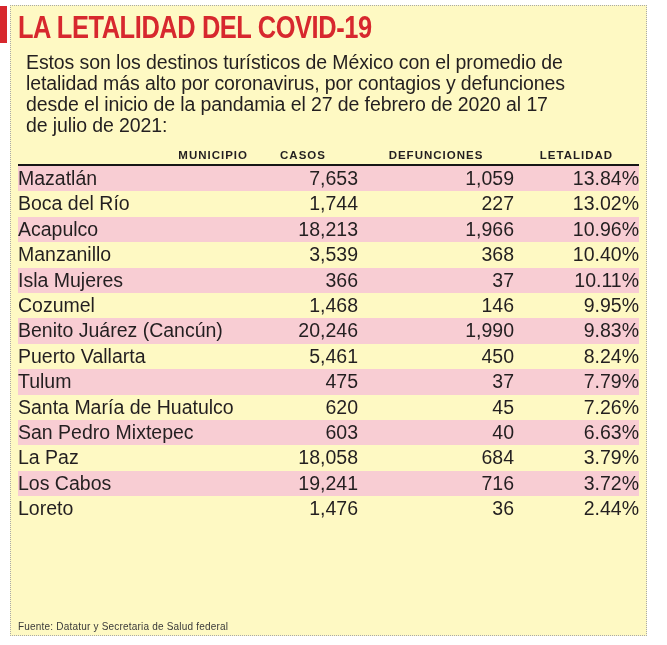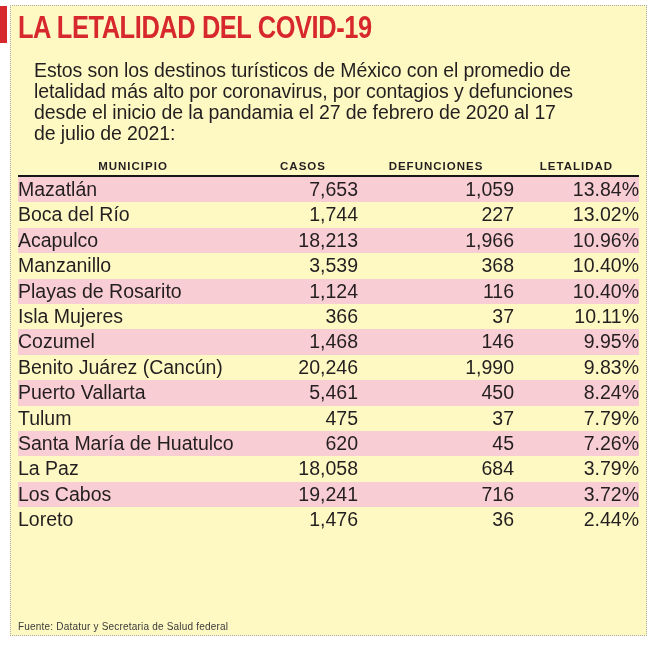--- a/index.html
+++ b/index.html
@@ -31,37 +31,37 @@
     color: #d7282e;
     letter-spacing: -0.5px;
     transform: scaleX(0.82);
     transform-origin: left top;
     white-space: nowrap;
   }
   .intro {
     font-size: 19.5px; line-height: 21px;
     letter-spacing: -0.1px;
     white-space: pre-line;
-    margin: 16px;
+    margin: 8px;
   }
   table.lethality {
     border-collapse: collapse;
     table-layout: fixed;
     width: 621px;
     margin-top: 13px;
   }
   table.lethality thead th {
     font-size: 11.5px; font-weight: bold;
     letter-spacing: 1px;
     text-align: center;
     padding: 0 0 3px 0;
     border-bottom: 2px solid #161616;
     white-space: nowrap;
   }
-  table.lethality thead th.left { text-align: center; }
+  table.lethality thead th.left { text-align: right; }
   table.lethality tbody td {
     font-size: 19.5px;
     height: 25.4px; line-height: 25.4px;
     padding: 0;
     white-space: nowrap;
     overflow: hidden;
   }
   table.lethality tbody td.num { text-align: right; }
   table.lethality tbody tr:nth-child(odd) { background: #f8cdd3; }
   .source {
@@ -116,26 +116,20 @@
         <td class="num">1,966</td>
         <td class="num">10.96%</td>
       </tr>
       <tr>
         <td>Manzanillo</td>
         <td class="num">3,539</td>
         <td class="num">368</td>
         <td class="num">10.40%</td>
       </tr>
       <tr>
-        <td>Playas de Rosarito</td>
-        <td class="num">1,124</td>
-        <td class="num">116</td>
-        <td class="num">10.40%</td>
-      </tr>
-      <tr>
         <td>Isla Mujeres</td>
         <td class="num">366</td>
         <td class="num">37</td>
         <td class="num">10.11%</td>
       </tr>
       <tr>
         <td>Cozumel</td>
         <td class="num">1,468</td>
         <td class="num">146</td>
         <td class="num">9.95%</td>
@@ -158,20 +152,26 @@
         <td class="num">37</td>
         <td class="num">7.79%</td>
       </tr>
       <tr>
         <td>Santa María de Huatulco</td>
         <td class="num">620</td>
         <td class="num">45</td>
         <td class="num">7.26%</td>
       </tr>
       <tr>
+        <td>San Pedro Mixtepec</td>
+        <td class="num">603</td>
+        <td class="num">40</td>
+        <td class="num">6.63%</td>
+      </tr>
+      <tr>
         <td>La Paz</td>
         <td class="num">18,058</td>
         <td class="num">684</td>
         <td class="num">3.79%</td>
       </tr>
       <tr>
         <td>Los Cabos</td>
         <td class="num">19,241</td>
         <td class="num">716</td>
         <td class="num">3.72%</td>

